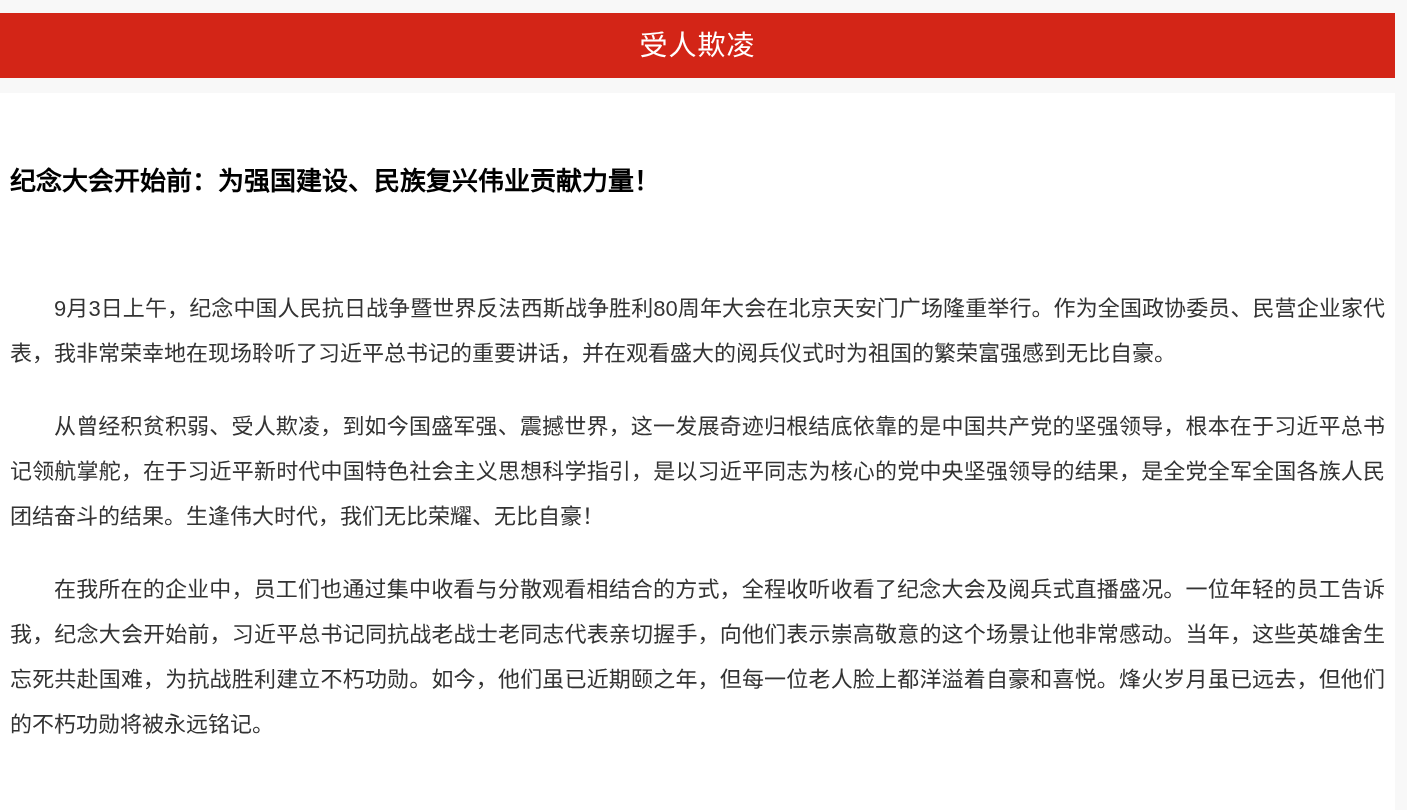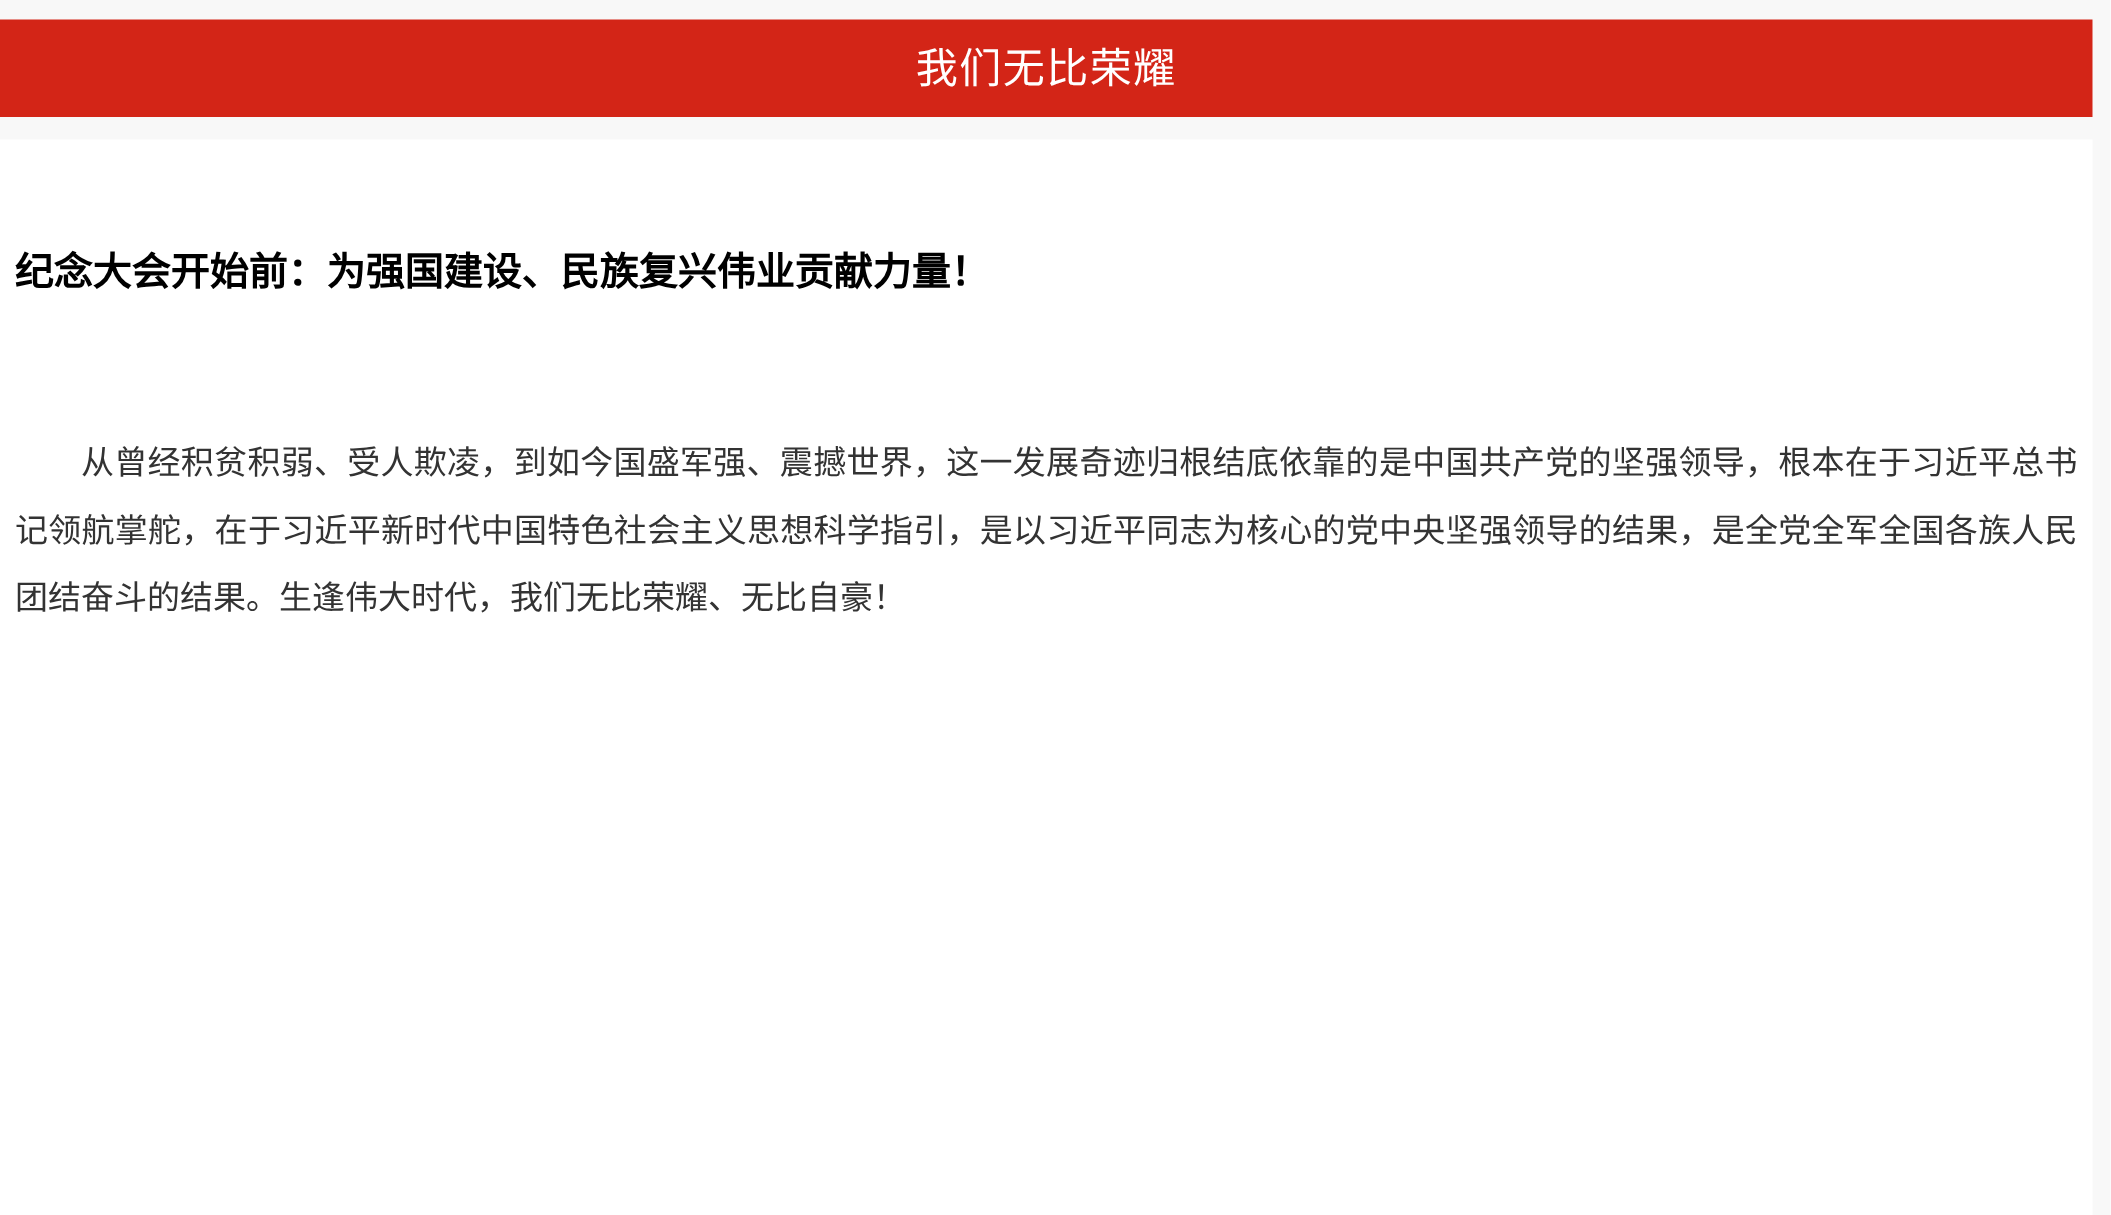--- a/index.html
+++ b/index.html
@@ -59,24 +59,26 @@
     text-align: justify;
     text-justify: inter-ideograph;
   }
 </style>
 </head>
 <body>
 
 <div class="page">
 
   <header class="banner">
-    <span class="banner-title">我们无比荣耀</span>
+    <span class="banner-title">受人欺凌</span>
   </header>
 
   <main class="content">
     <h1 class="article-title">纪念大会开始前：为强国建设、民族复兴伟业贡献力量！</h1>
 
+    <p class="article-paragraph">9月3日上午，纪念中国人民抗日战争暨世界反法西斯战争胜利80周年大会在北京天安门广场隆重举行。作为全国政协委员、民营企业家代表，我非常荣幸地在现场聆听了习近平总书记的重要讲话，并在观看盛大的阅兵仪式时为祖国的繁荣富强感到无比自豪。</p>
 
     <p class="article-paragraph">从曾经积贫积弱、受人欺凌，到如今国盛军强、震撼世界，这一发展奇迹归根结底依靠的是中国共产党的坚强领导，根本在于习近平总书记领航掌舵，在于习近平新时代中国特色社会主义思想科学指引，是以习近平同志为核心的党中央坚强领导的结果，是全党全军全国各族人民团结奋斗的结果。生逢伟大时代，我们无比荣耀、无比自豪！</p>
 
+    <p class="article-paragraph">在我所在的企业中，员工们也通过集中收看与分散观看相结合的方式，全程收听收看了纪念大会及阅兵式直播盛况。一位年轻的员工告诉我，纪念大会开始前，习近平总书记同抗战老战士老同志代表亲切握手，向他们表示崇高敬意的这个场景让他非常感动。当年，这些英雄舍生忘死共赴国难，为抗战胜利建立不朽功勋。如今，他们虽已近期颐之年，但每一位老人脸上都洋溢着自豪和喜悦。烽火岁月虽已远去，但他们的不朽功勋将被永远铭记。</p>
   </main>
 
 </div>
 
 </body></html>

